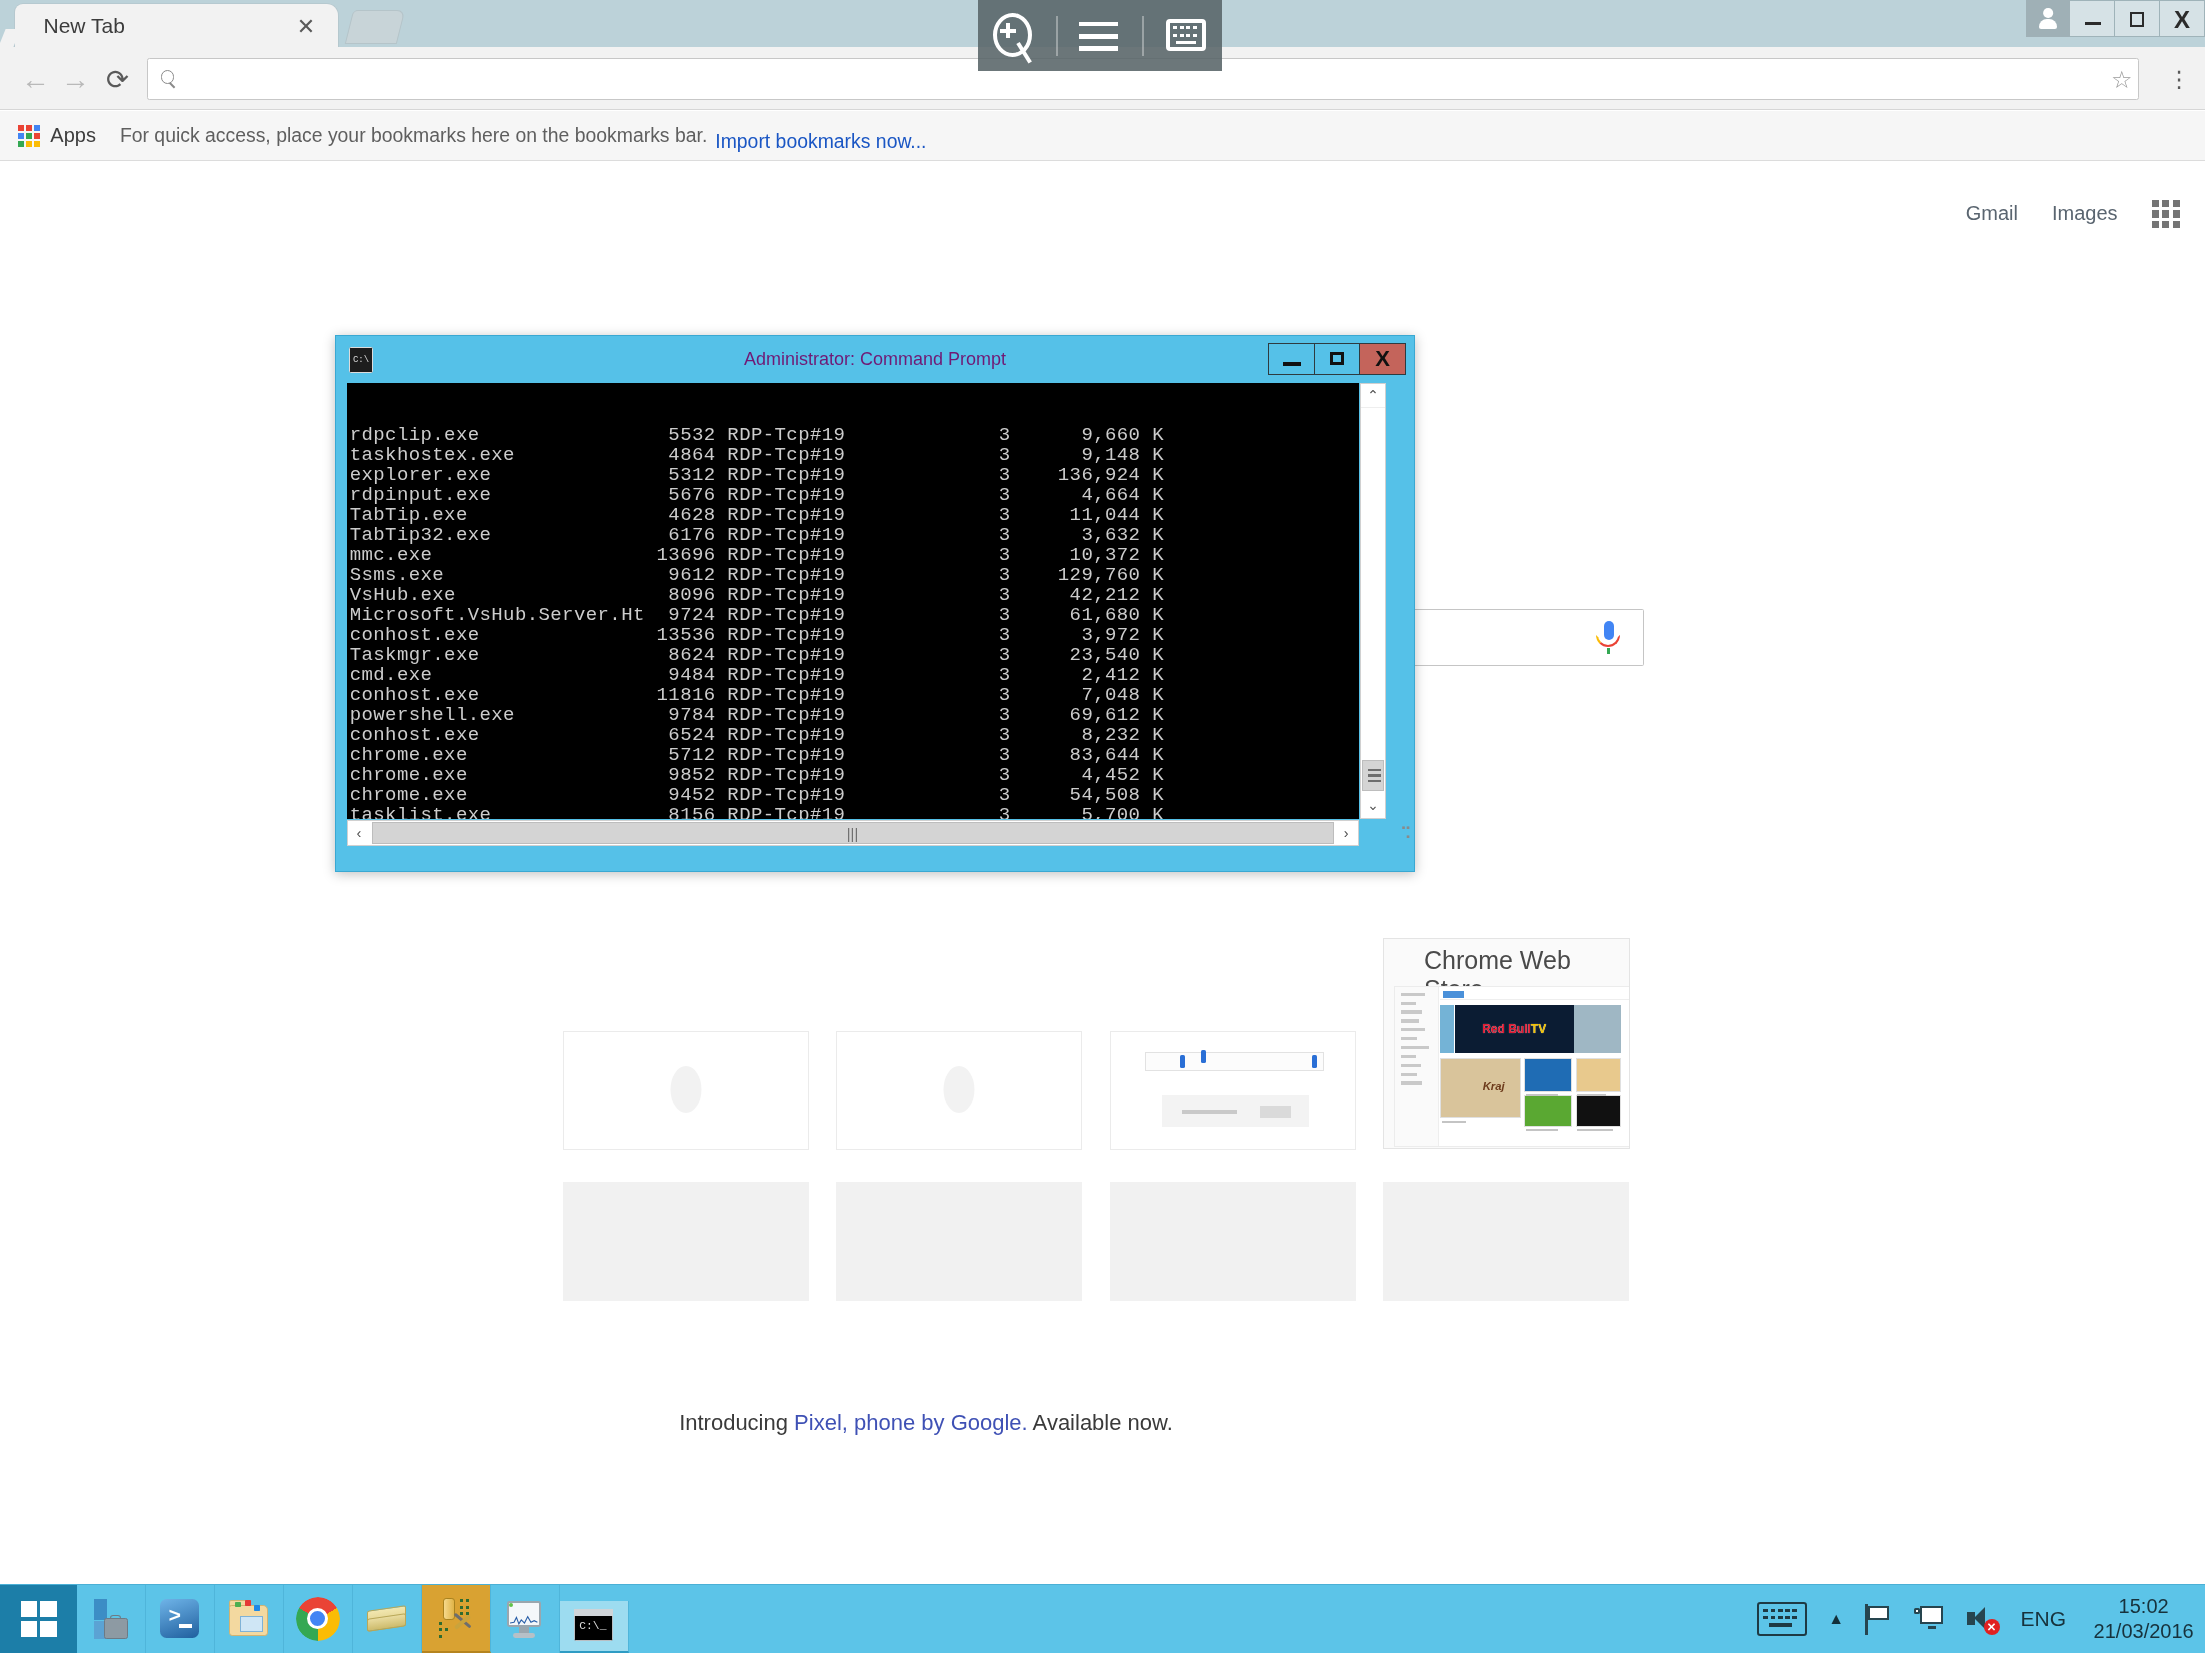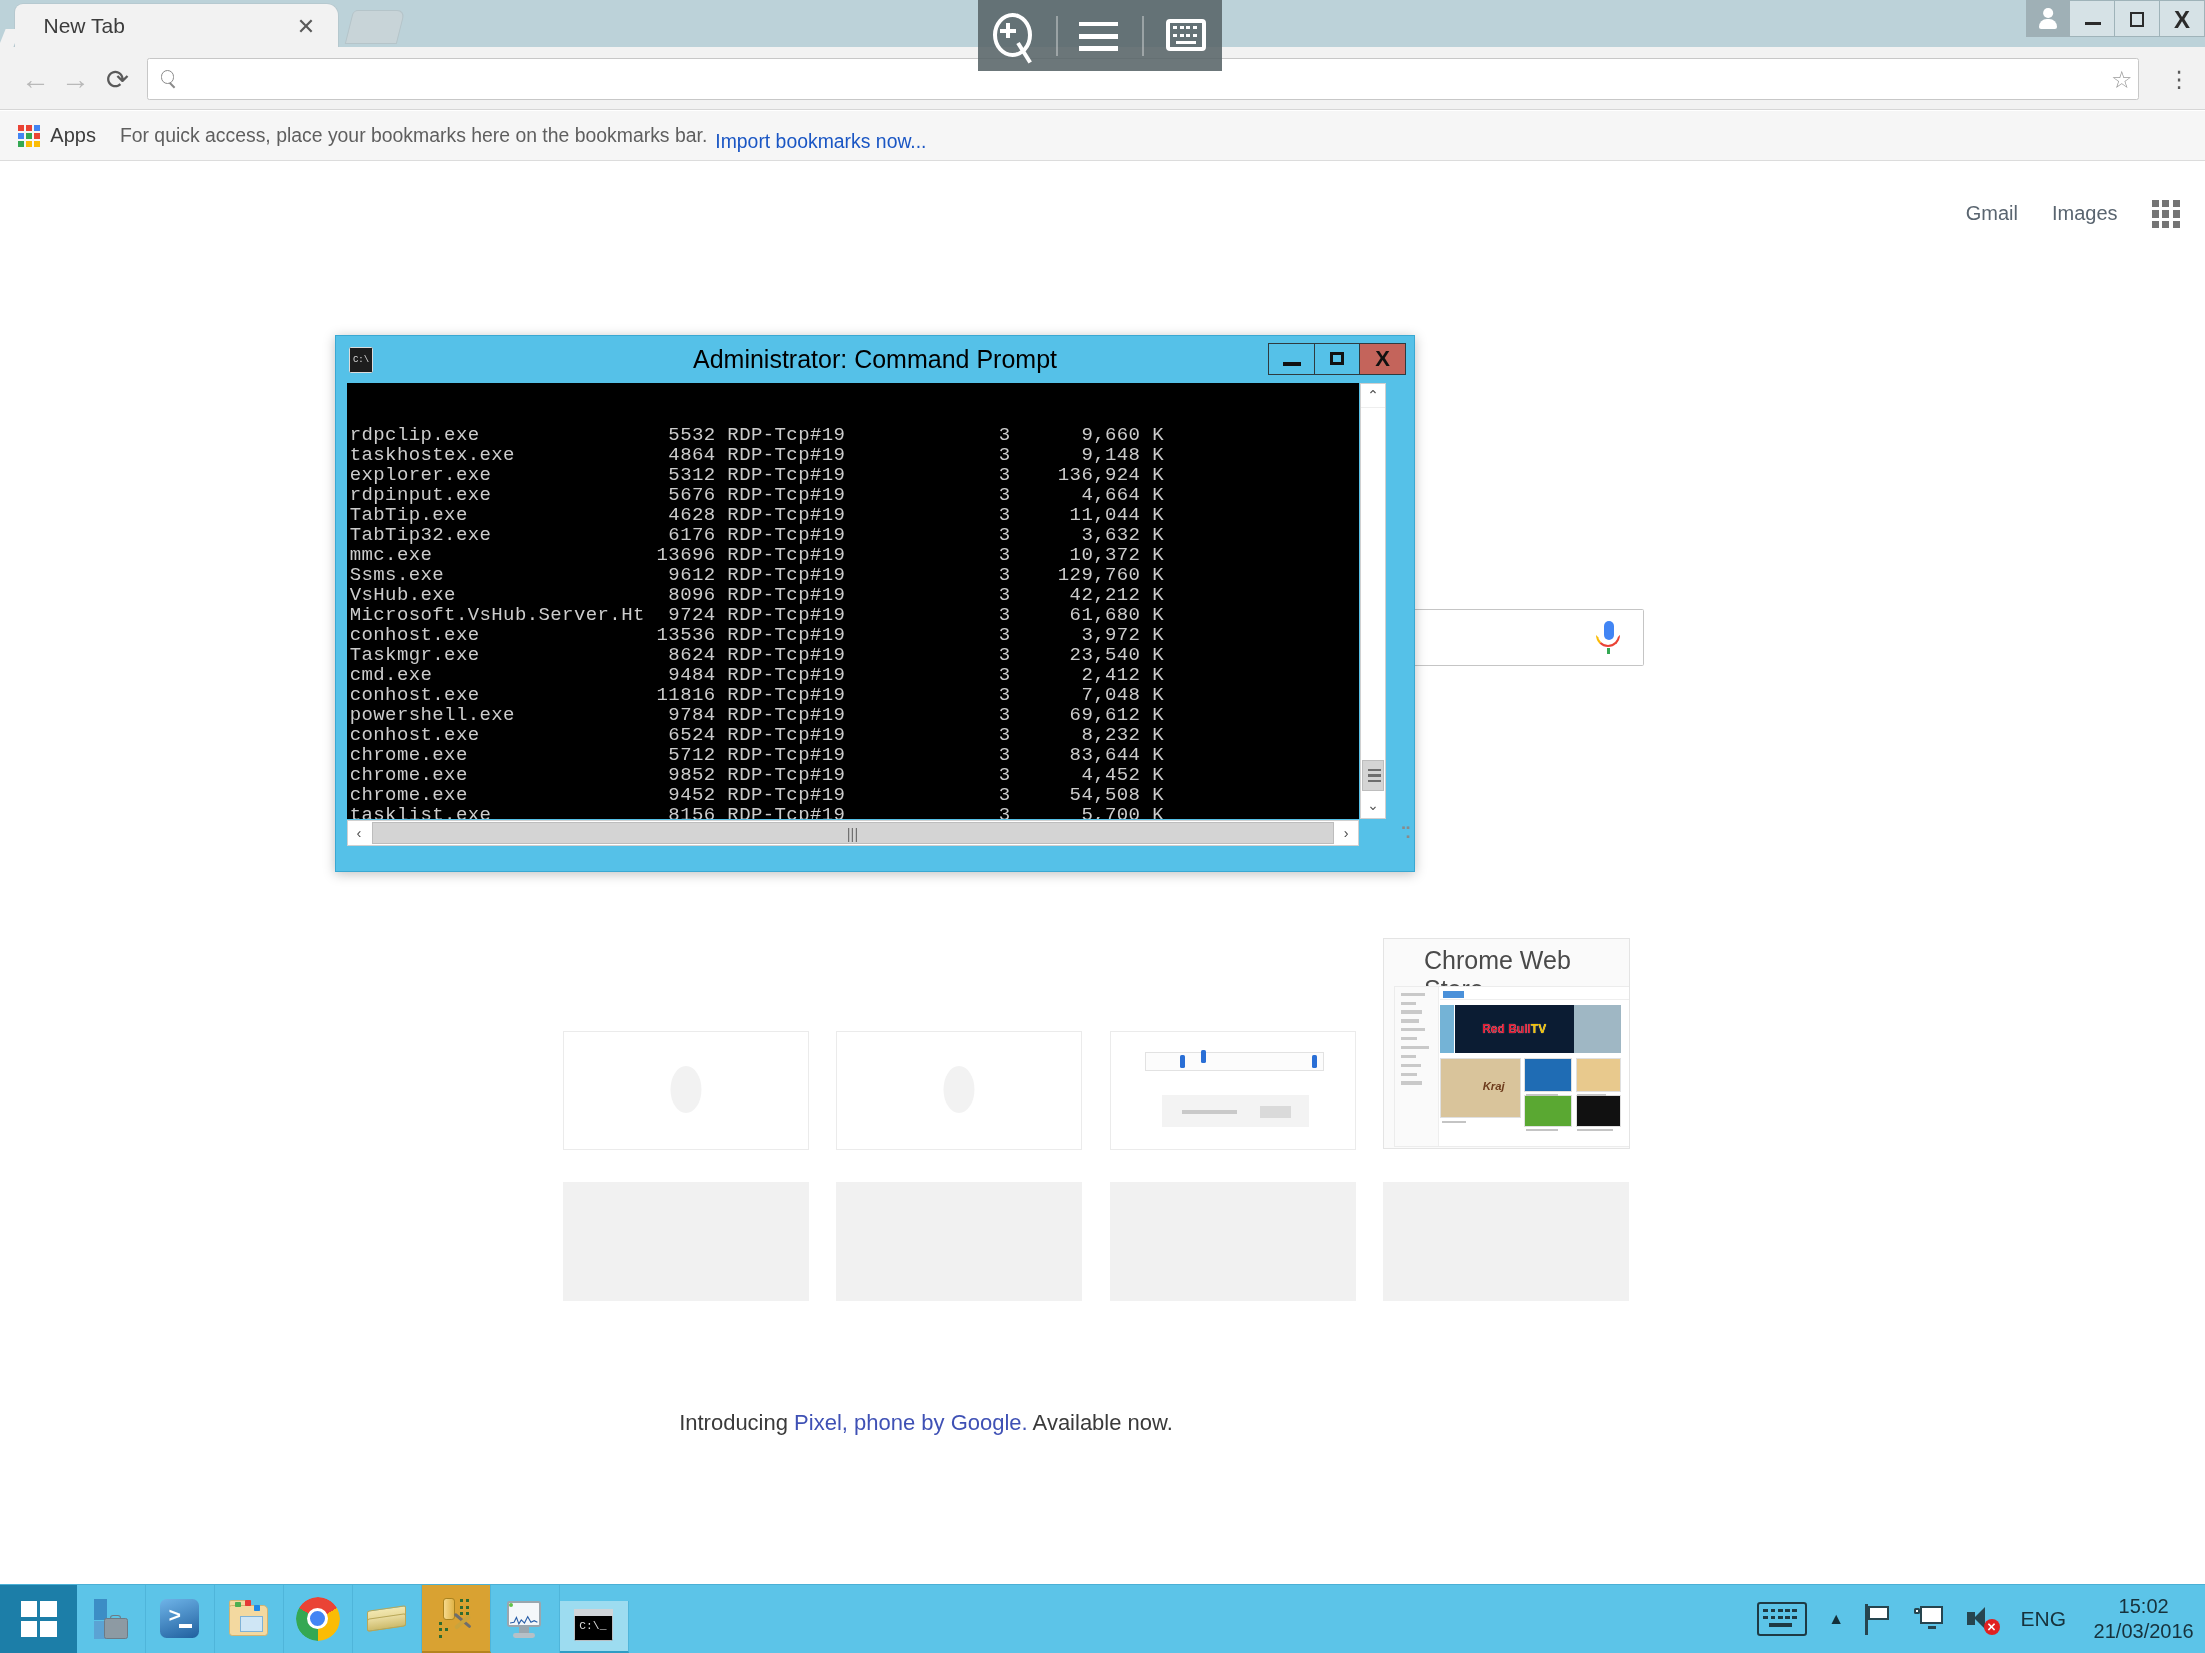--- a/index.html
+++ b/index.html
@@ -383,21 +383,21 @@
   #cmd-app-icon {
     position: absolute; left: 13px; top: 10.5px;
     width: 24px; height: 26px;
     background: #1d1d1d; border: 1.6px solid #dcdcdc; border-radius: 1.6px;
     color: #d8d8d8; font-size: 9px; line-height: 24px; text-align: center;
     font-family: "Liberation Mono", monospace; overflow: hidden;
   }
   #cmd-title-text {
     position: absolute; left: 0; top: 0; width: 100%;
     text-align: center; line-height: 47px;
-    font-size: 25px; color: #000000;
+    font-size: 18px; color: #701a75;
   }
   #cmd-caption-buttons {
     position: absolute; right: 8px; top: 6.5px;
     display: flex;
   }
   .cmd-cap {
     width: 47px; height: 32px; border: 1.6px solid #2e3b40; margin-left: -1.6px;
     background: #55c1e8; position: relative;
   }
   #cmd-minimize .g { position: absolute; left: 13.7px; top: 18px; width: 18px; height: 4.8px; background: #111; }

